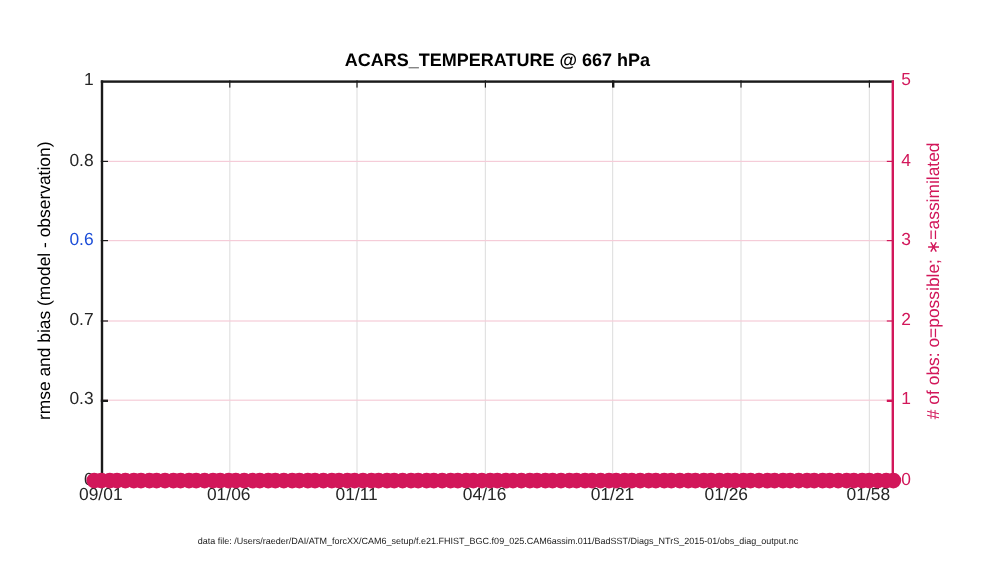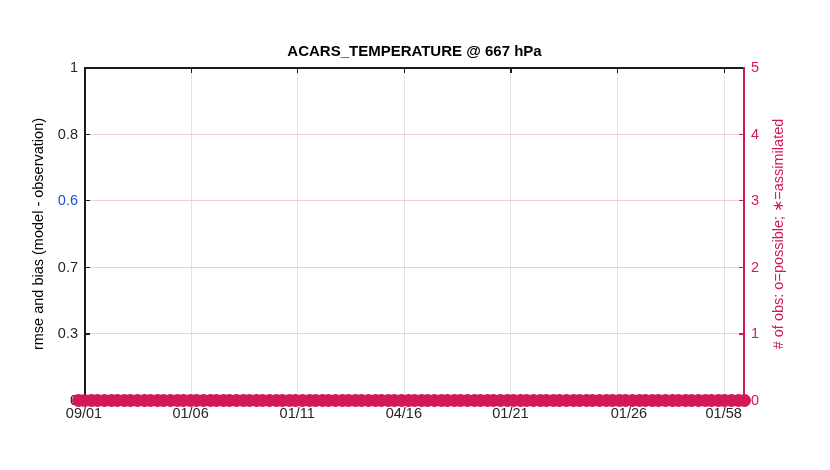--- a/index.html
+++ b/index.html
@@ -178,26 +178,27 @@
       <div class="tick" style="right: 0px; top: 133.2px; width: 6px; height: 1.2px; background: rgb(210, 23, 90);"></div>
       <div class="gridline-h" style="top: 66.6px; background: rgb(245, 204, 216);"></div>
       <div class="tick" style="left: 0px; top: 66.6px; width: 6px; height: 1.2px; background: rgb(26, 26, 26);"></div>
       <div class="tick" style="right: 0px; top: 66.6px; width: 6px; height: 1.2px; background: rgb(210, 23, 90);"></div>
     </div>
 
   <div class="ylab" id="ylabLeft" style="left:-128.5px; top:224.5px;">rmse and bias (model - observation)</div>
   <div class="ylab" id="ylabRight" style="left: 611.5px; top: 224.5px; color: rgb(210, 23, 90);"># of obs: o=possible; ∗=assimilated</div>
 
 
+  <div class="footer" style="top:446px;">data file: /Users/raeder/DAI/ATM_forcXX/CAM6_setup/f.e21.FHIST_BGC.f09_025.CAM6assim.011/BadSST/Diags_NTrS_2015-01/obs_diag_output.nc</div>
 <div class="ticklabel" style="top: 405px; color: rgb(38, 38, 38); text-align: center; width: 60px; left: 54px;">09/01</div>
     <div class="ticklabel" style="top: 405px; color: rgb(38, 38, 38); text-align: center; width: 60px; left: 160.613px;">01/06</div>
     <div class="ticklabel" style="top: 405px; color: rgb(38, 38, 38); text-align: center; width: 60px; left: 267.226px;">01/11</div>
     <div class="ticklabel" style="top: 405px; color: rgb(38, 38, 38); text-align: center; width: 60px; left: 373.839px;">04/16</div>
     <div class="ticklabel" style="top: 405px; color: rgb(38, 38, 38); text-align: center; width: 60px; left: 480.452px;">01/21</div>
-    <div class="ticklabel" style="top: 405px; color: rgb(38, 38, 38); text-align: right; width: 60px; left: 587.065px;">01/26</div>
+    <div class="ticklabel" style="top: 405px; color: rgb(38, 38, 38); text-align: left; width: 60px; left: 587.065px;">01/26</div>
     <div class="ticklabel" style="top: 405px; color: rgb(38, 38, 38); text-align: center; width: 60px; left: 693.677px;">01/58</div>
     <div class="ticklabel" style="color: rgb(38, 38, 38); text-align: right; width: 34px; left: 44px; top: 59px;">1</div>
     <div class="ticklabel" style="color: rgb(38, 38, 38); text-align: right; width: 34px; left: 44px; top: 125.6px;">0.8</div>
     <div class="ticklabel" style="color: #1d4ed8; text-align: right; width: 34px; left: 44px; top: 192.2px;">0.6</div>
     <div class="ticklabel" style="color: rgb(38, 38, 38); text-align: right; width: 34px; left: 44px; top: 258.8px;">0.7</div>
     <div class="ticklabel" style="color: rgb(38, 38, 38); text-align: right; width: 34px; left: 44px; top: 325.4px;">0.3</div>
     <div class="ticklabel" style="color: rgb(38, 38, 38); text-align: right; width: 34px; left: 44px; top: 392px;">0</div>
     <div class="ticklabel" style="color: rgb(210, 23, 90); text-align: left; width: 30px; left: 751px; top: 59px;">5</div>
     <div class="ticklabel" style="color: rgb(210, 23, 90); text-align: left; width: 30px; left: 751px; top: 125.6px;">4</div>
     <div class="ticklabel" style="color: rgb(210, 23, 90); text-align: left; width: 30px; left: 751px; top: 192.2px;">3</div>

